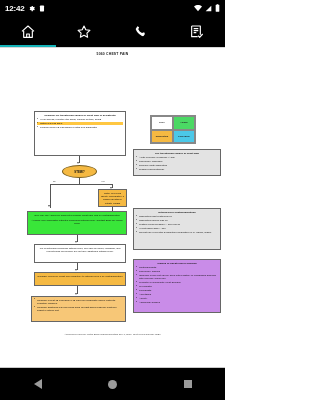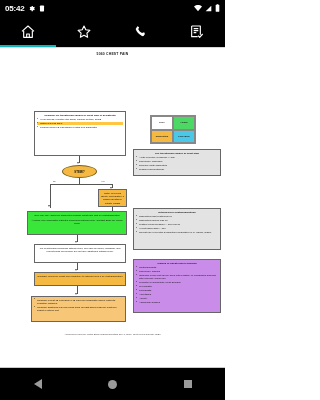--- a/index.html
+++ b/index.html
@@ -121,21 +121,21 @@
   .nav-home { width: 9px; height: 9px; border-radius: 50%; background: #9b9b9b; }
   .nav-recent { width: 8px; height: 8px; background: #9b9b9b; }
 </style>
 </head>
 <body>
 
 <div id="app">
 
   <div class="statusbar">
     <div class="sb-left">
-      <span class="sb-clock">05:42</span>
+      <span class="sb-clock">12:42</span>
       <svg class="sb-ico" width="7" height="7" viewBox="0 0 24 24" fill="#fff">
         <path d="M12 8a4 4 0 100 8 4 4 0 000-8zm9.4 4a7.4 7.4 0 00-.1-1.2l2-1.6-2-3.4-2.4 1a7.6 7.6 0 00-2-1.2L16.5 3h-4l-.4 2.6a7.6 7.6 0 00-2 1.2l-2.4-1-2 3.4 2 1.6A7.4 7.4 0 007.6 12c0 .4 0 .8.1 1.2l-2 1.6 2 3.4 2.4-1a7.6 7.6 0 002 1.2l.4 2.6h4l.4-2.6a7.6 7.6 0 002-1.2l2.4 1 2-3.4-2-1.6c.1-.4.1-.8.1-1.2z"></path>
       </svg>
       <svg class="sb-ico" width="6" height="7" viewBox="0 0 18 24" fill="#fff">
         <rect x="2" y="2" width="14" height="20" rx="2"></rect>
       </svg>
     </div>
     <div class="sb-right">
       <svg class="sb-ico" width="8" height="7" viewBox="0 0 24 20" fill="#fff">
         <path d="M12 18L0 4a19 19 0 0124 0z"></path>

